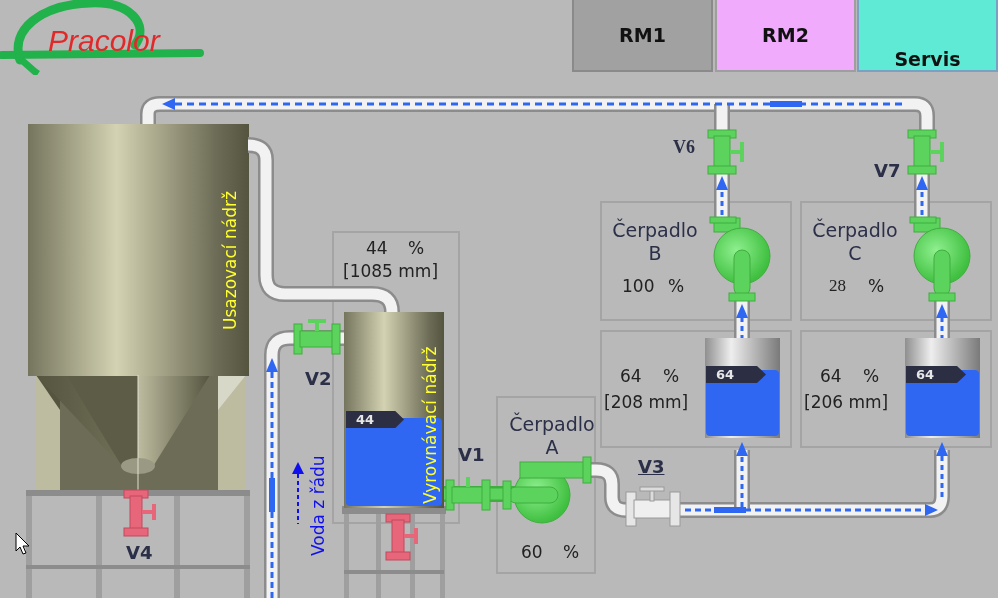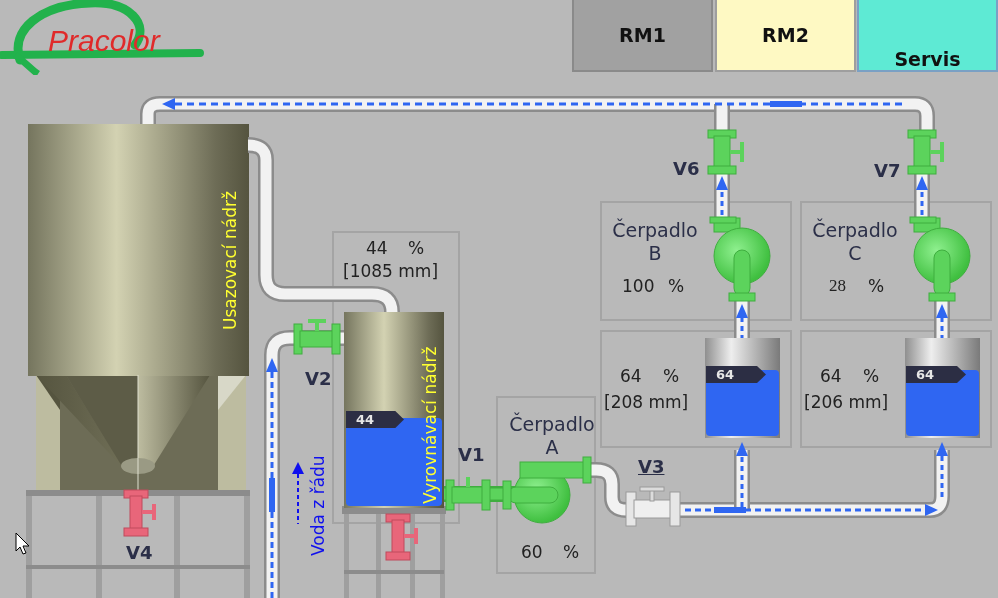--- a/index.html
+++ b/index.html
@@ -1,20 +1,20 @@
 <!DOCTYPE html>
 <html><head>
 <meta charset="utf-8">
 <style>
   html,body{margin:0;padding:0;}
   body{width:998px;height:598px;background:#b9b9b9;position:relative;overflow:hidden;font-family:"DejaVu Sans",sans-serif;}
   .abs{position:absolute;}
   .btn{position:absolute;top:0;height:72px;display:flex;align-items:center;justify-content:center;font-weight:bold;font-size:19px;color:#111;box-sizing:border-box;cursor:pointer;}
   .btn.rm1{left:572px;width:141px;background:#a1a1a1;border:2px solid #8a8a8a;border-top:none;}
-  .btn.rm2{left:715px;width:141px;background:#fef9c3;border:2px solid #9e9e9e;border-top:none;}
+  .btn.rm2{left:715px;width:141px;background:#f0abfc;border:2px solid #9e9e9e;border-top:none;}
   .btn.servis{left:857px;width:141px;background:#5eead4;border:2px solid #7aa0c4;border-top:none;align-items:flex-end;}
   .panel{position:absolute;border:2px solid #a4a4a4;box-sizing:border-box;}
   .lbl{position:absolute;font-size:17px;color:#222;text-align:center;white-space:nowrap;}
   .pname{position:absolute;font-size:19px;color:#2b2f48;text-align:center;line-height:23px;padding-left:6px;}
   .vlabel{position:absolute;font-weight:bold;font-size:18px;color:#2b2f48;}
   .vert{position:absolute;writing-mode:vertical-rl;transform:rotate(180deg);white-space:nowrap;}
   .tag{position:absolute;height:17px;background:#2c2e44;color:#e6e6e6;font-weight:bold;font-size:13px;line-height:17px;padding-left:10px;clip-path:polygon(0 0,85% 0,100% 50%,85% 100%,0 100%);}
 </style>
 </head>
 <body>
@@ -260,21 +260,21 @@
   <rect x="2" y="38" width="28" height="8" fill="#5cd35c" stroke="#3fae3f"></rect>
   <rect x="24" y="22" width="10" height="4" fill="#5cd35c"></rect>
   <rect x="34" y="14" width="4" height="20" fill="#5cd35c"></rect>
 </svg>
 
 <div class="vlabel" style="left:305px;top:368px;">V2</div>
 <div class="vlabel" style="left:458px;top:444px;">V1</div>
 <div class="vlabel" style="left:638px;top:456px;text-decoration:underline;">V3</div>
 <div class="vlabel" style="left:126px;top:542px;">V4</div>
 <div class="vlabel" style="left:388px;top:567px;margin-top:36px;">V5</div>
-<div class="vlabel" style="left:673px;top:158px;">V6</div>
+<div class="vlabel" style="left:673px;top:137px;font-family:Liberation Serif, serif;">V6</div>
 <div class="vlabel" style="left:874px;top:143px;margin-top:17px;">V7</div>
 
 <div class="vert" style="left:220px;top:140px;height:190px;font-size:17px;color:#ffff30;text-align:left;">Usazovací nádrž</div>
 <div class="vert" style="left:420px;top:318px;height:186px;font-size:17px;color:#ffff30;text-align:left;">Vyrovnávací nádrž</div>
 <div class="vert" style="left:308px;top:430px;height:126px;font-size:17px;color:#1010ee;text-align:left;">Voda z řádu</div>
 <svg class="abs" style="left:291px;top:462px;" width="14" height="64">
   <polygon points="7,0 1,12 13,12" fill="#1010ee"></polygon>
   <line x1="7" y1="12" x2="7" y2="62" stroke="#1010ee" stroke-width="2" stroke-dasharray="4,3"></line>
 </svg>
 

